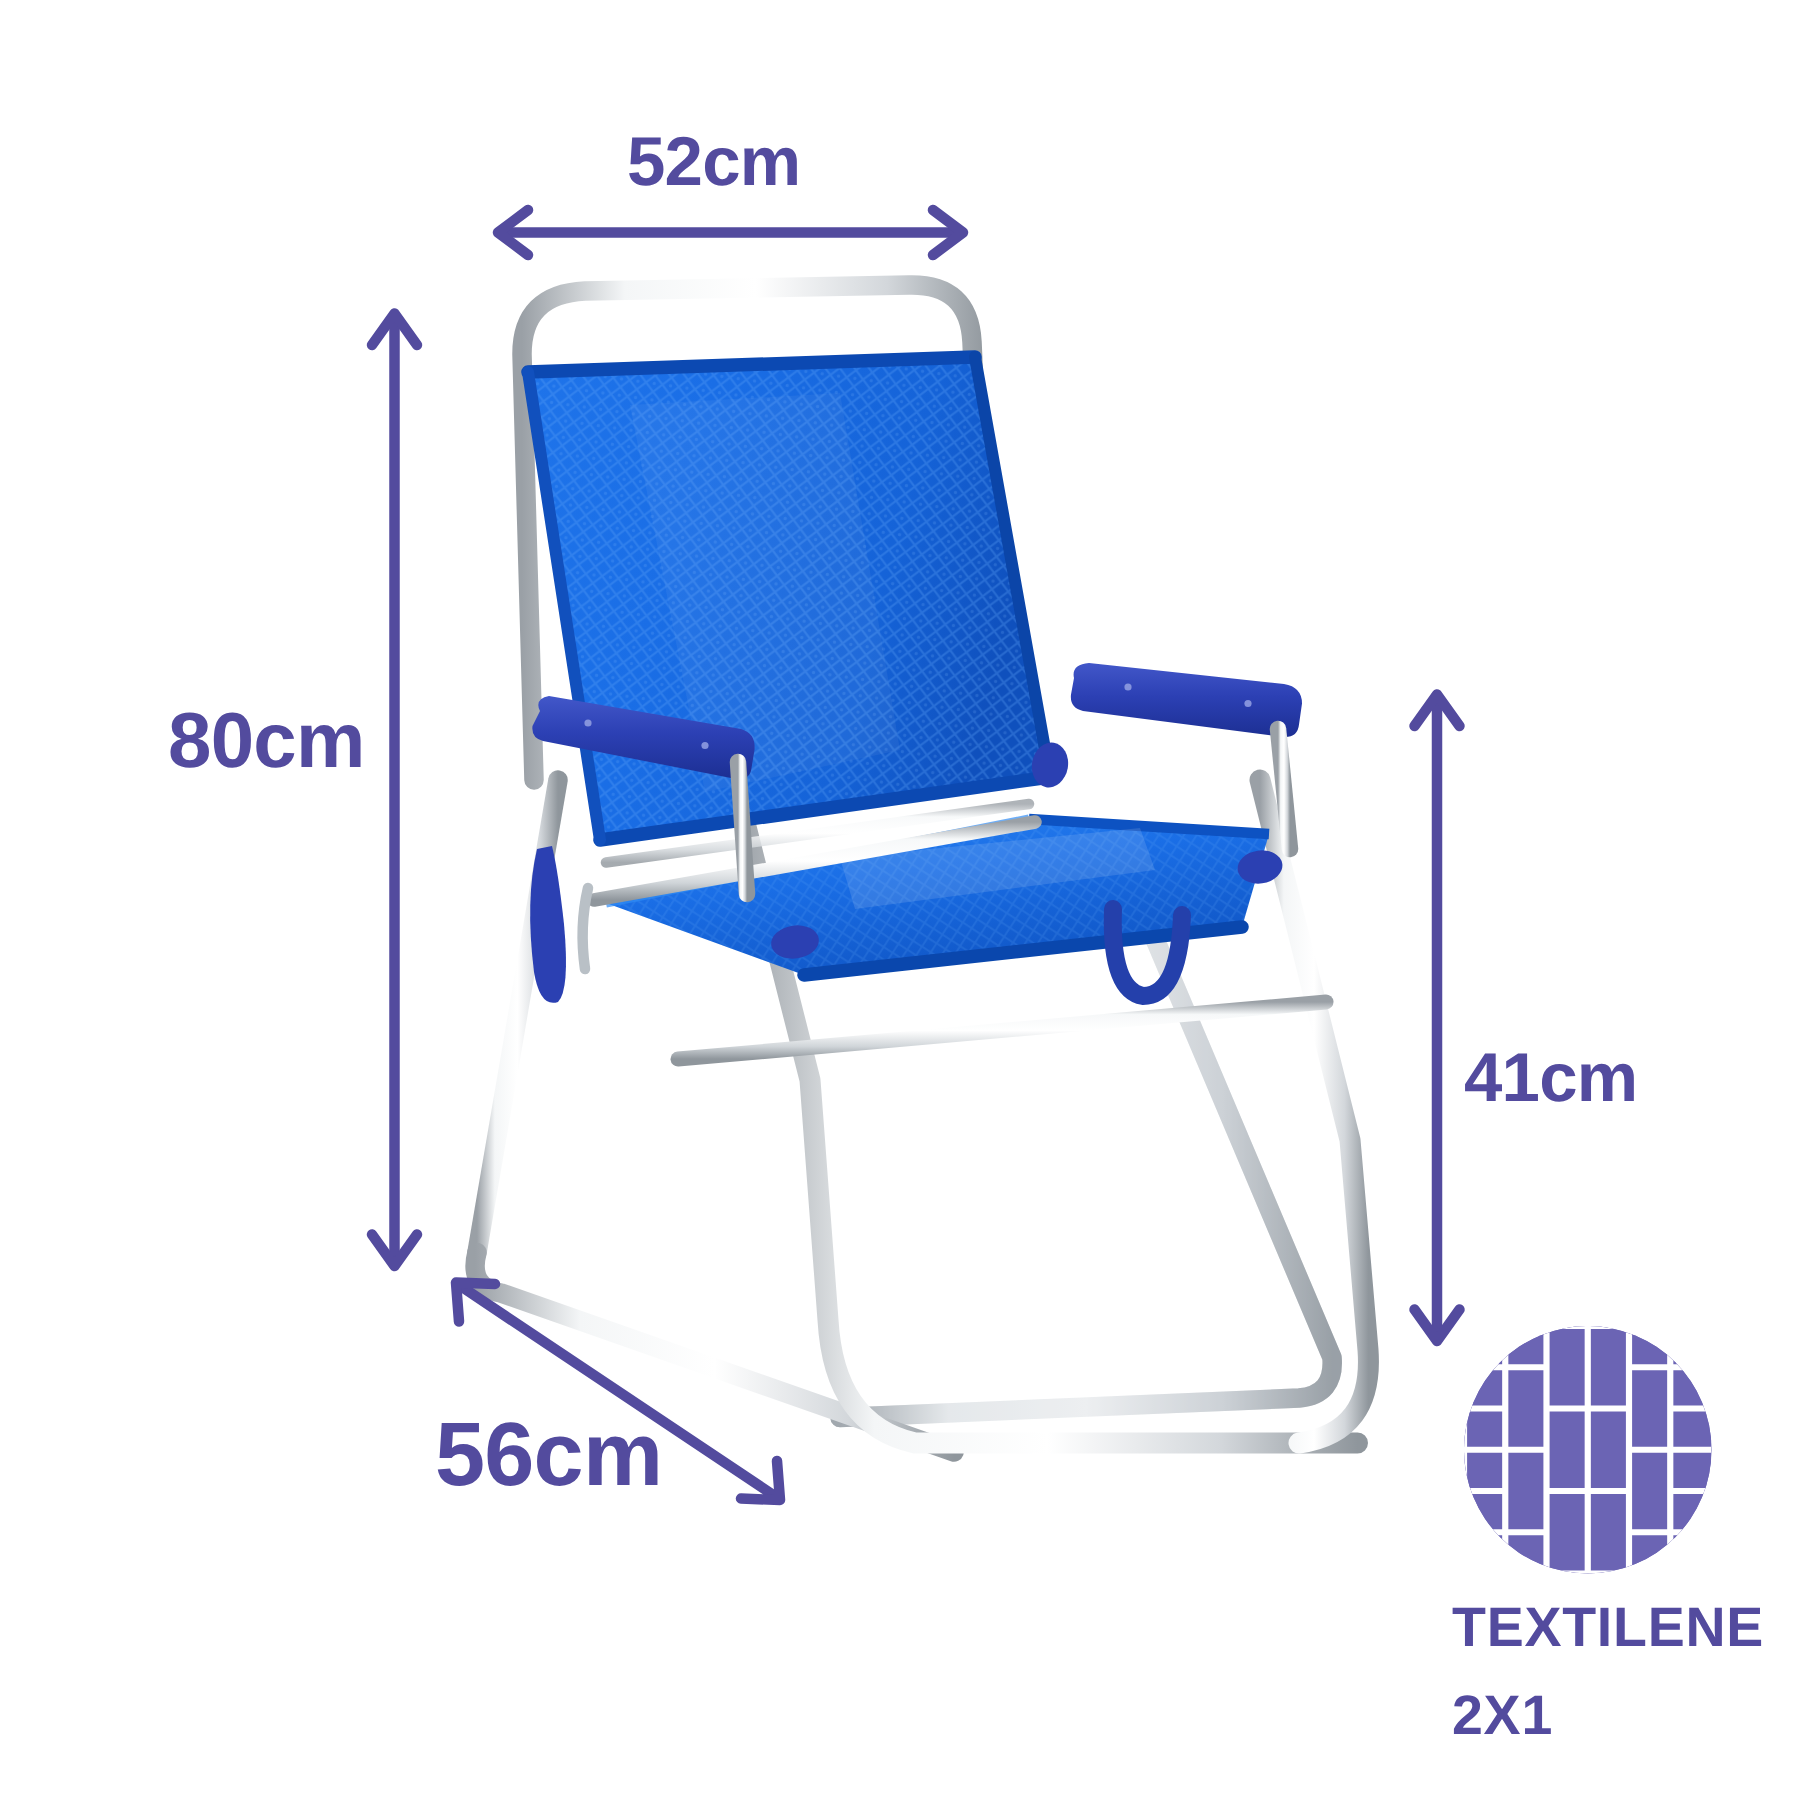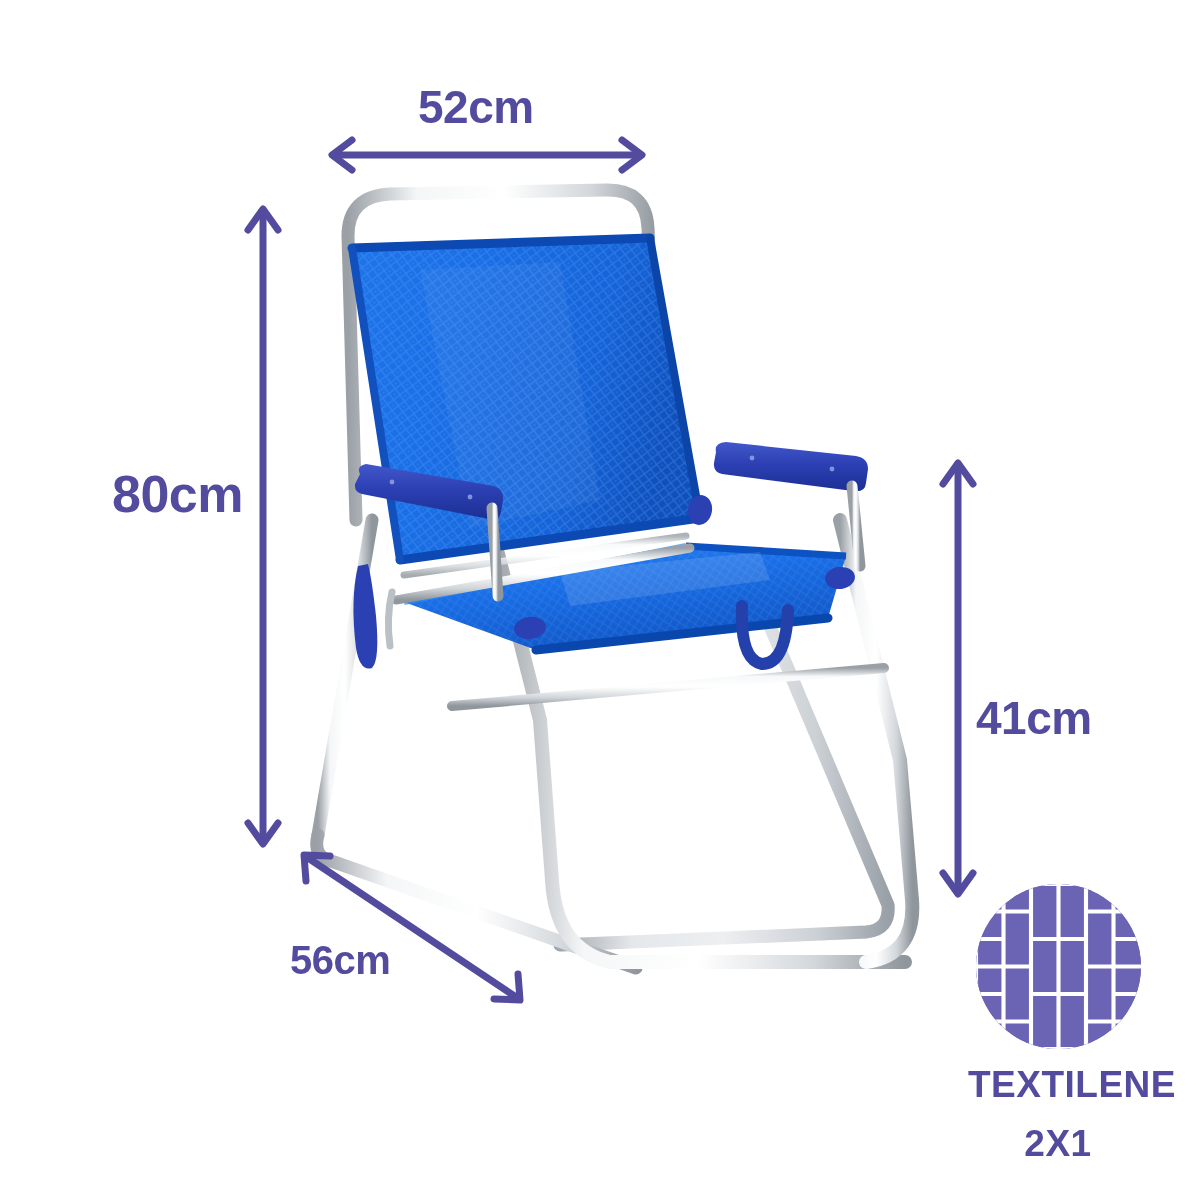--- a/index.html
+++ b/index.html
@@ -40,21 +40,21 @@
   }
   #label-41 {
     left: 976px;
     top: 655px;
     font-size: 46px;
     margin-top: 40px;
   }
   #label-56 {
     left: 290px;
     top: 940px;
-    font-size: 40px;
+    font-size: 60px;
     text-align: center;
   }
 
   
   #arrows {
     position: absolute;
     left: 0;
     top: 0;
     width: 1200px;
     height: 1200px;
@@ -70,21 +70,21 @@
     height: 1200px;
   }
 
   
   #badge {
     position: absolute;
     left: 968px;
     top: 884px;
     width: 180px;
     height: 280px;
-    text-align: center;
+    text-align: left;
   }
   #badge-swatch {
     width: 165px;
     height: 165px;
     margin: 0 auto;
     border-radius: 50%;
     overflow: hidden;
     position: relative;
     background: #6b64b4;
   }

